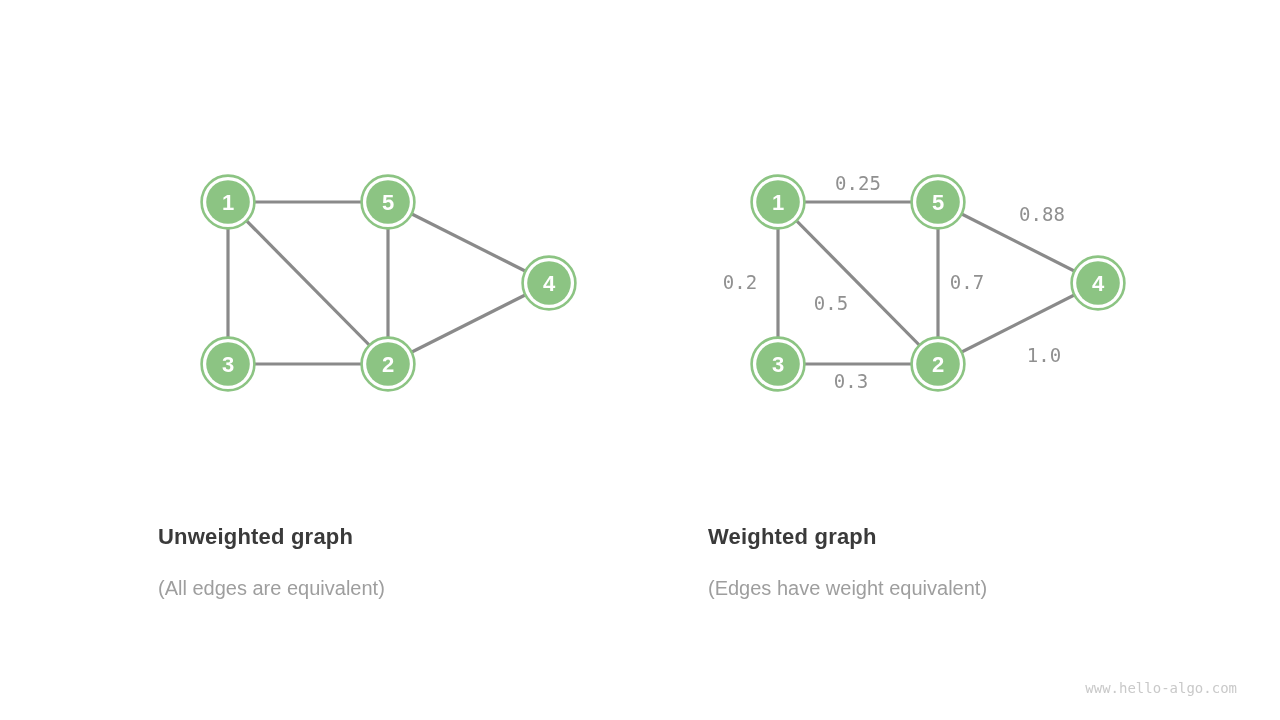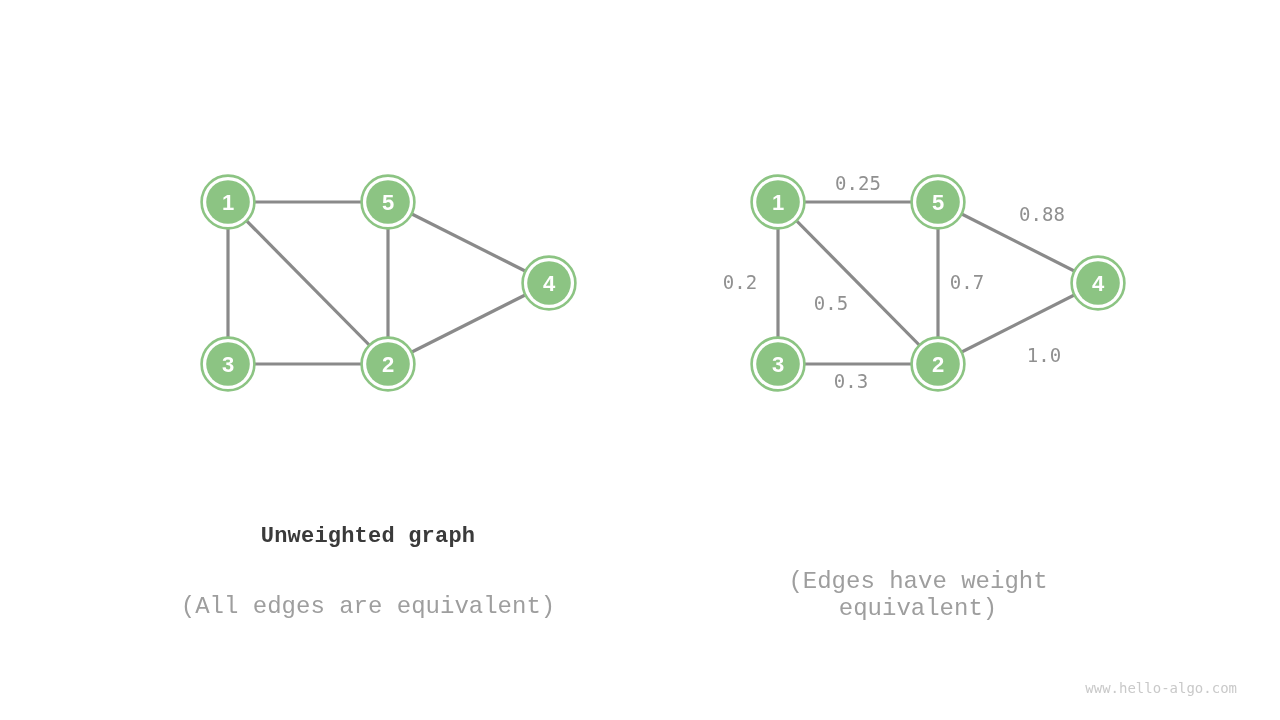--- a/index.html
+++ b/index.html
@@ -16,31 +16,29 @@
     position: absolute;
     left: 0;
     top: 0;
     width: 1280px;
     height: 470px;
     display: block;
   }
   .caption {
     position: absolute;
     width: 420px;
-    text-align: center;
-    font-family: Liberation Mono, monospace;
   }
   .caption .title {
     font-size: 22px;
     font-weight: 700;
     letter-spacing: 0.2px;
   }
   .caption .subtitle {
-    margin-top: 44px;
-    font-size: 24px;
+    margin-top: 27px;
+    font-size: 20px;
     font-weight: 400;
   }
   .caption-left  { left: 158px; top: 524px; }
   .caption-right { left: 708px; top: 524px; }
   .watermark {
     position: absolute;
     right: 43px;
     bottom: 24px;
     font-family: "DejaVu Sans Mono", monospace;
     font-size: 14px;
@@ -107,16 +105,17 @@
       <text x="938" y="364" dy="0.35em" text-anchor="middle" fill="#ffffff" font-family="&quot;Liberation Sans&quot;, sans-serif" font-size="22" font-weight="700">2</text>
     </g>
   </svg>
 
 <div class="caption caption-left">
   <div class="title" style="color: rgb(58, 58, 58);">Unweighted graph</div>
   <div class="subtitle" style="color: rgb(158, 158, 158);">(All edges are equivalent)</div>
 </div>
 
 <div class="caption caption-right">
+  <div class="title" style="color: rgb(58, 58, 58);">Weighted graph</div>
   <div class="subtitle" style="color: rgb(158, 158, 158);">(Edges have weight equivalent)</div>
 </div>
 
 <div class="watermark" style="color: rgb(201, 201, 201); text-align: center;">www.hello-algo.com</div>
 
 </body></html>

